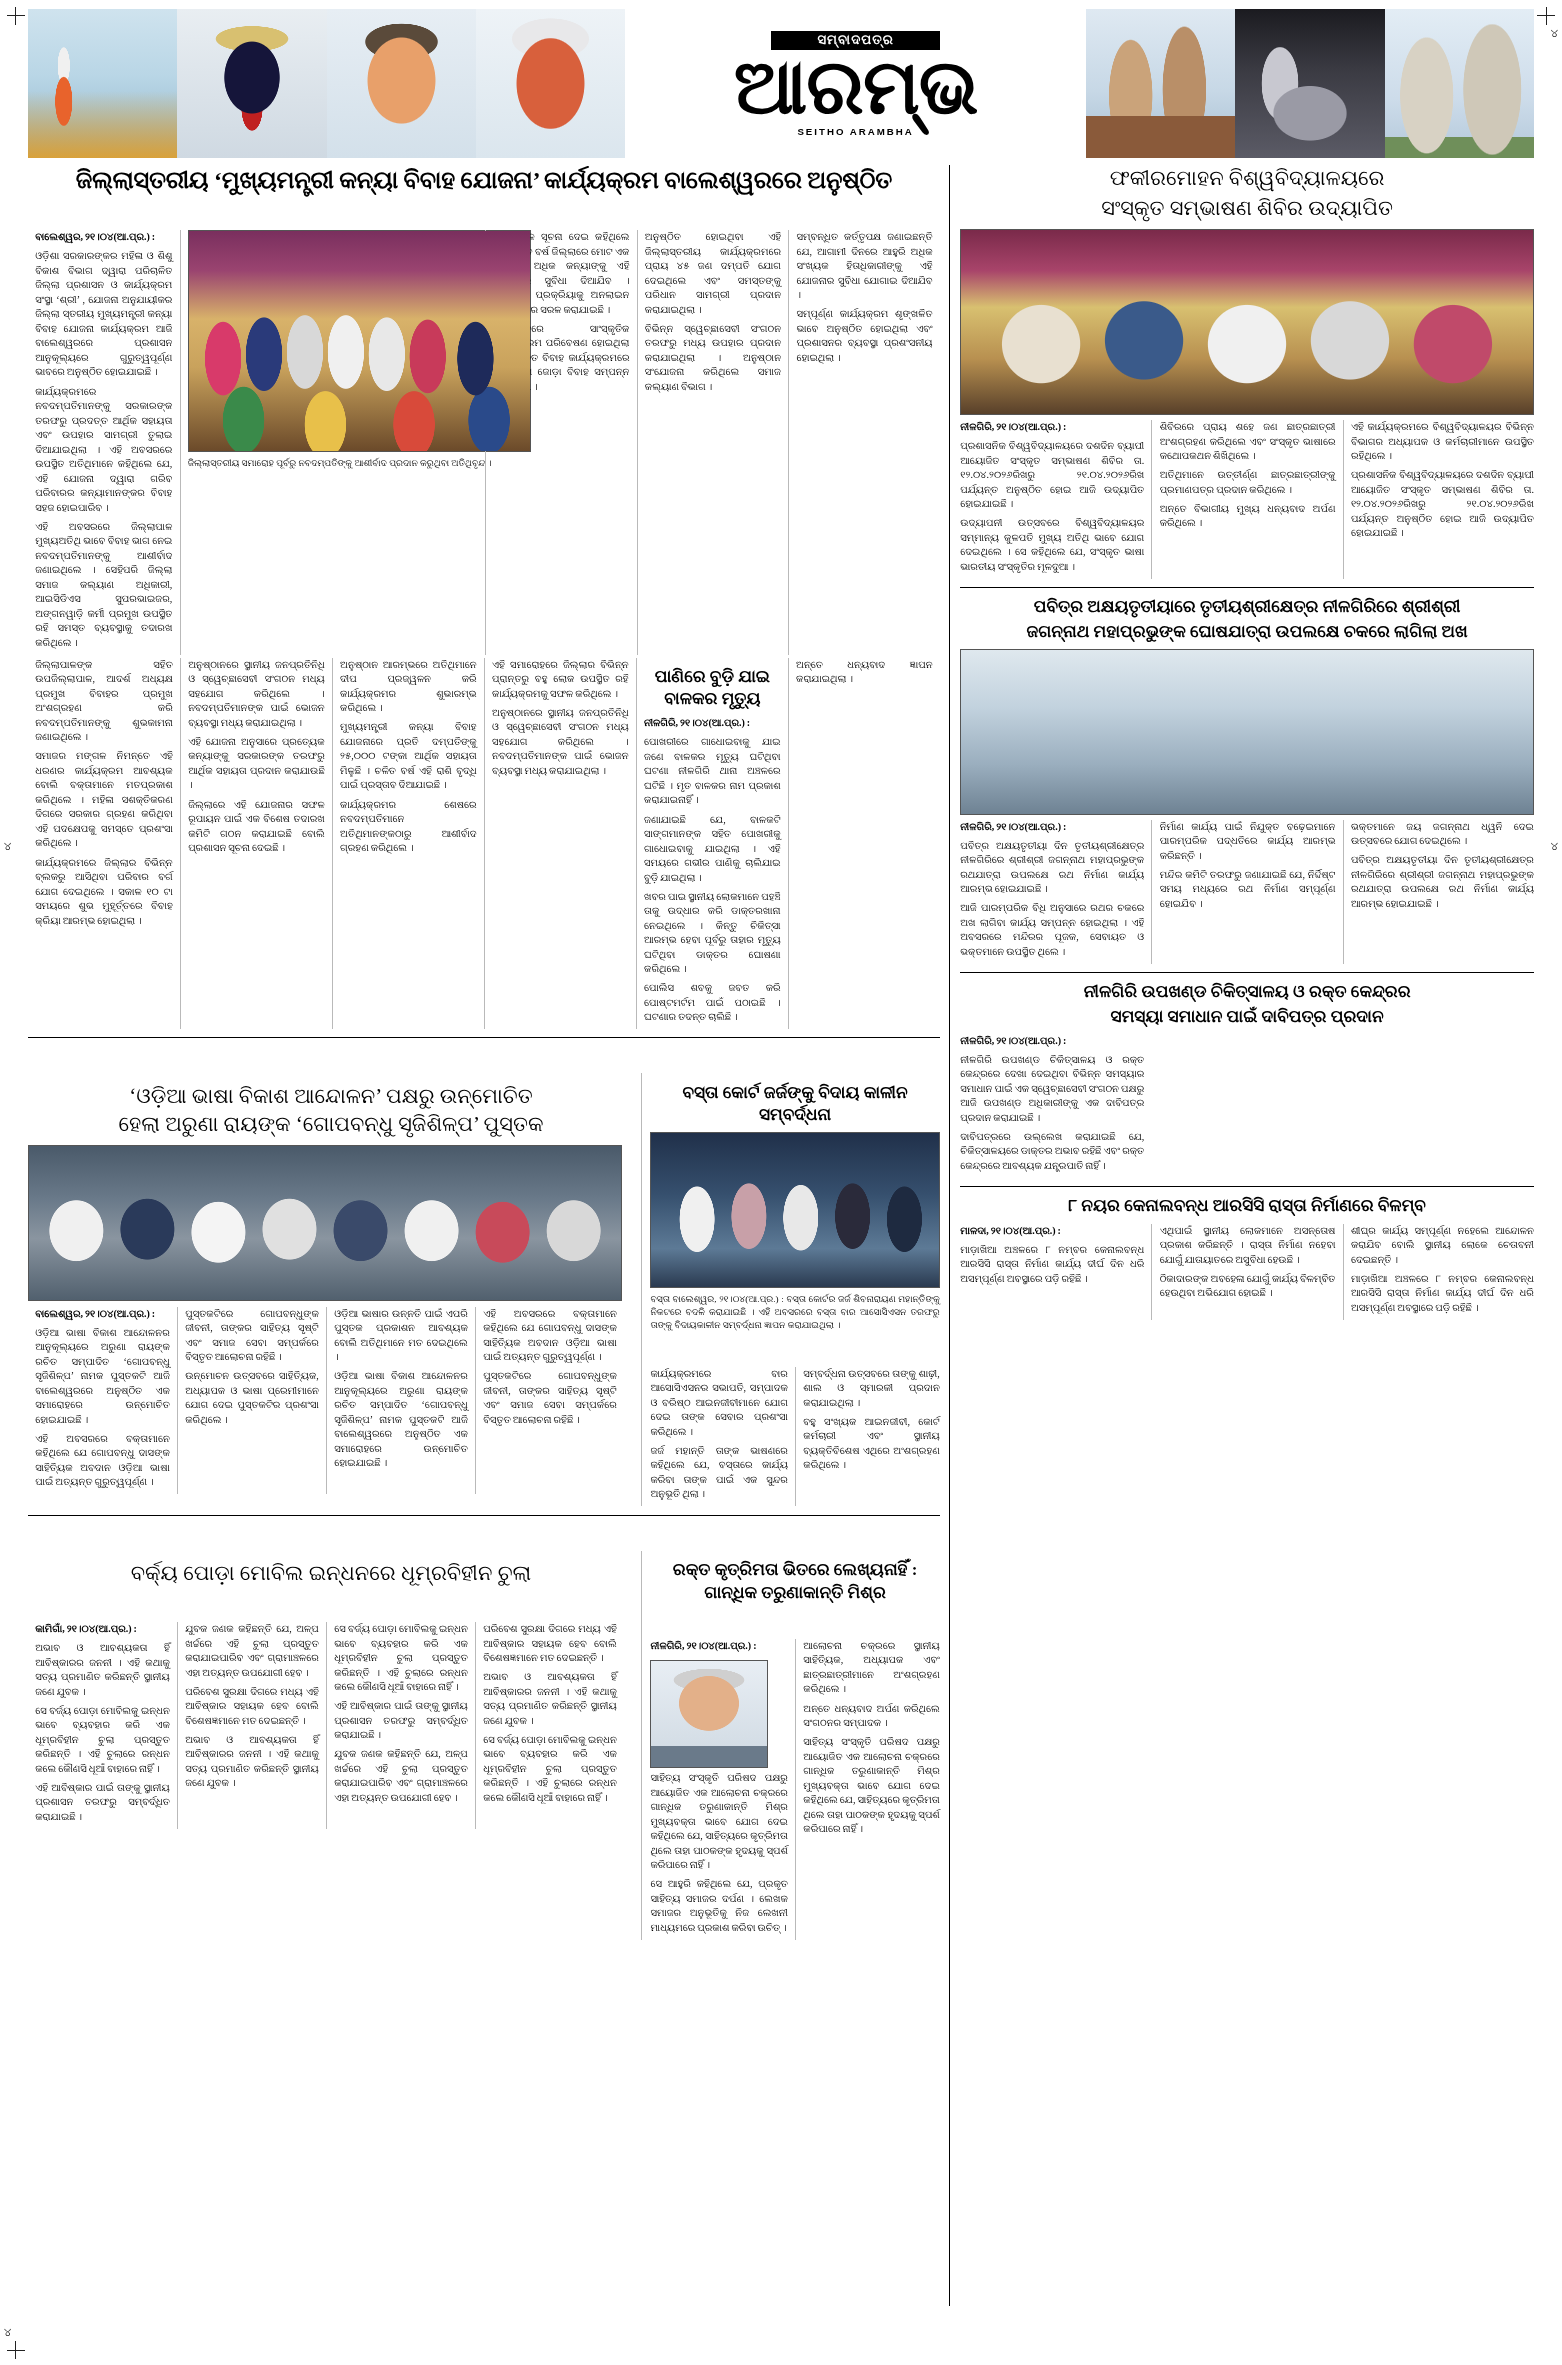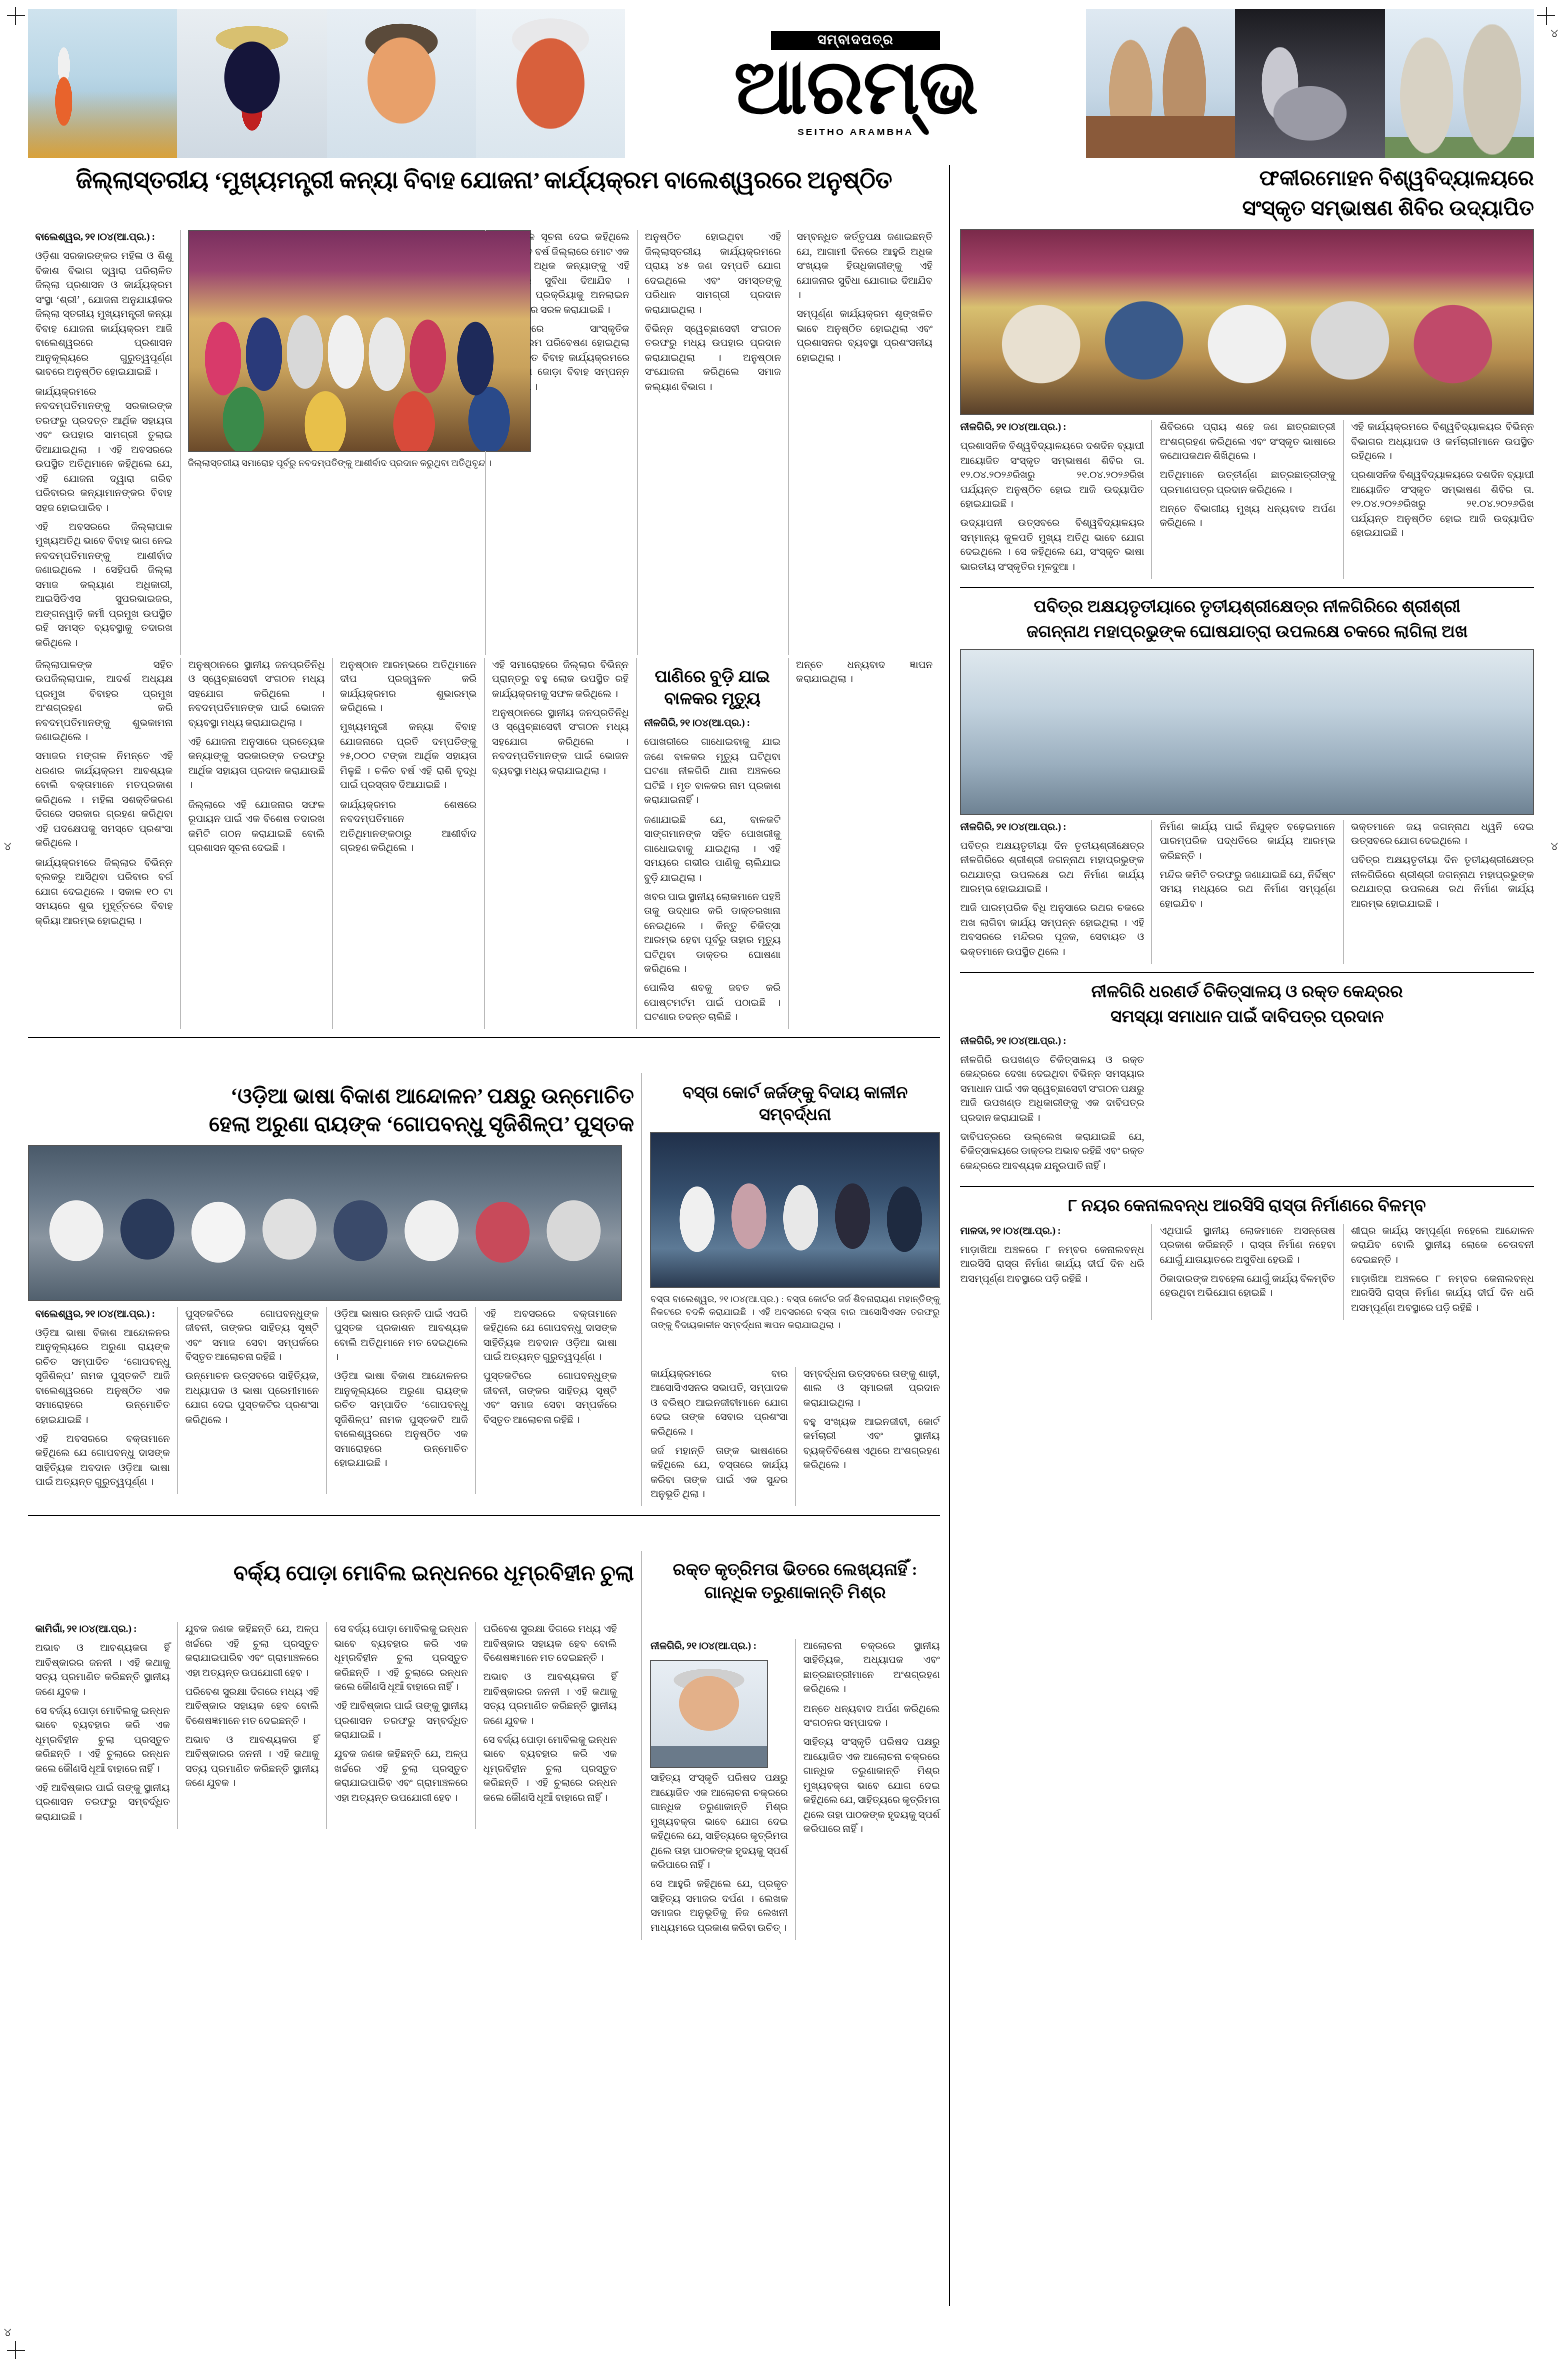--- a/index.html
+++ b/index.html
@@ -146,22 +146,22 @@
     font-size:24px;
     line-height:1.25;
     font-weight:bold;
     text-align:center;
     margin:0 0 8.2px;
     letter-spacing:-0.3px;
   }
   h2.head2 {
     font-size:21px;
     line-height:1.3;
-    font-weight:bold;
-    text-align:right;
+    font-weight:normal;
+    text-align:center;
     margin:9.2px 0 7.2px;
   }
   h3.head3 {
     font-size:17px;
     line-height:1.3;
     font-weight:bold;
     text-align:center;
     margin:8.2px 0 6.1px;
   }
   .rule { border-top:1px solid #000; margin:8.2px 0 7.2px; }
@@ -524,21 +524,21 @@
           <div class="sc" style="width:33.33%; padding-right:0;">
             <p class="body">ଭକ୍ତମାନେ ଜୟ ଜଗନ୍ନାଥ ଧ୍ୱନି ଦେଇ ଉତ୍ସବରେ ଯୋଗ ଦେଇଥିଲେ ।</p>
             <p class="body">ପବିତ୍ର ଅକ୍ଷୟତୃତୀୟା ଦିନ ତୃତୀୟଶ୍ରୀକ୍ଷେତ୍ର ନୀଳଗିରିରେ ଶ୍ରୀଶ୍ରୀ ଜଗନ୍ନାଥ ମହାପ୍ରଭୁଙ୍କ ରଥଯାତ୍ରା ଉପଲକ୍ଷେ ରଥ ନିର୍ମାଣ କାର୍ଯ୍ୟ ଆରମ୍ଭ ହୋଇଯାଇଛି ।</p>
           </div>
         </div>
       </article>
 
       <div class="rule"></div>
 
       <article>
-        <h3 class="head3" style="margin-bottom:0;">ନୀଳଗିରି ଧରଣର୍ଡ ଚିକିତ୍ସାଳୟ ଓ ରକ୍ତ କେନ୍ଦ୍ରର</h3>
+        <h3 class="head3" style="margin-bottom:0;">ନୀଳଗିରି ଉପଖଣ୍ଡ ଚିକିତ୍ସାଳୟ ଓ ରକ୍ତ କେନ୍ଦ୍ରର</h3>
         <h3 class="head3" style="margin-top:2px;">ସମସ୍ୟା ସମାଧାନ ପାଇଁ ଦାବିପତ୍ର ପ୍ରଦାନ</h3>
         <div class="subcols" style="margin-top:4.1px;">
           <div class="sc" style="width:33.33%; border-left:0; padding-left:0;">
             <p class="body"><b>ନୀଳଗିରି, ୨୧।୦୪(ଆ.ପ୍ର.) :</b></p>
             <p class="body">ନୀଳଗିରି ଉପଖଣ୍ଡ ଚିକିତ୍ସାଳୟ ଓ ରକ୍ତ କେନ୍ଦ୍ରରେ ଦେଖା ଦେଇଥିବା ବିଭିନ୍ନ ସମସ୍ୟାର ସମାଧାନ ପାଇଁ ଏକ ସ୍ୱେଚ୍ଛାସେବୀ ସଂଗଠନ ପକ୍ଷରୁ ଆଜି ଉପଖଣ୍ଡ ଅଧିକାରୀଙ୍କୁ ଏକ ଦାବିପତ୍ର ପ୍ରଦାନ କରାଯାଇଛି ।</p>
             <p class="body">ଦାବିପତ୍ରରେ ଉଲ୍ଲେଖ କରାଯାଇଛି ଯେ, ଚିକିତ୍ସାଳୟରେ ଡାକ୍ତର ଅଭାବ ରହିଛି ଏବଂ ରକ୍ତ କେନ୍ଦ୍ରରେ ଆବଶ୍ୟକ ଯନ୍ତ୍ରପାତି ନାହିଁ ।</p>
           </div>
         </div>
       </article>
 

